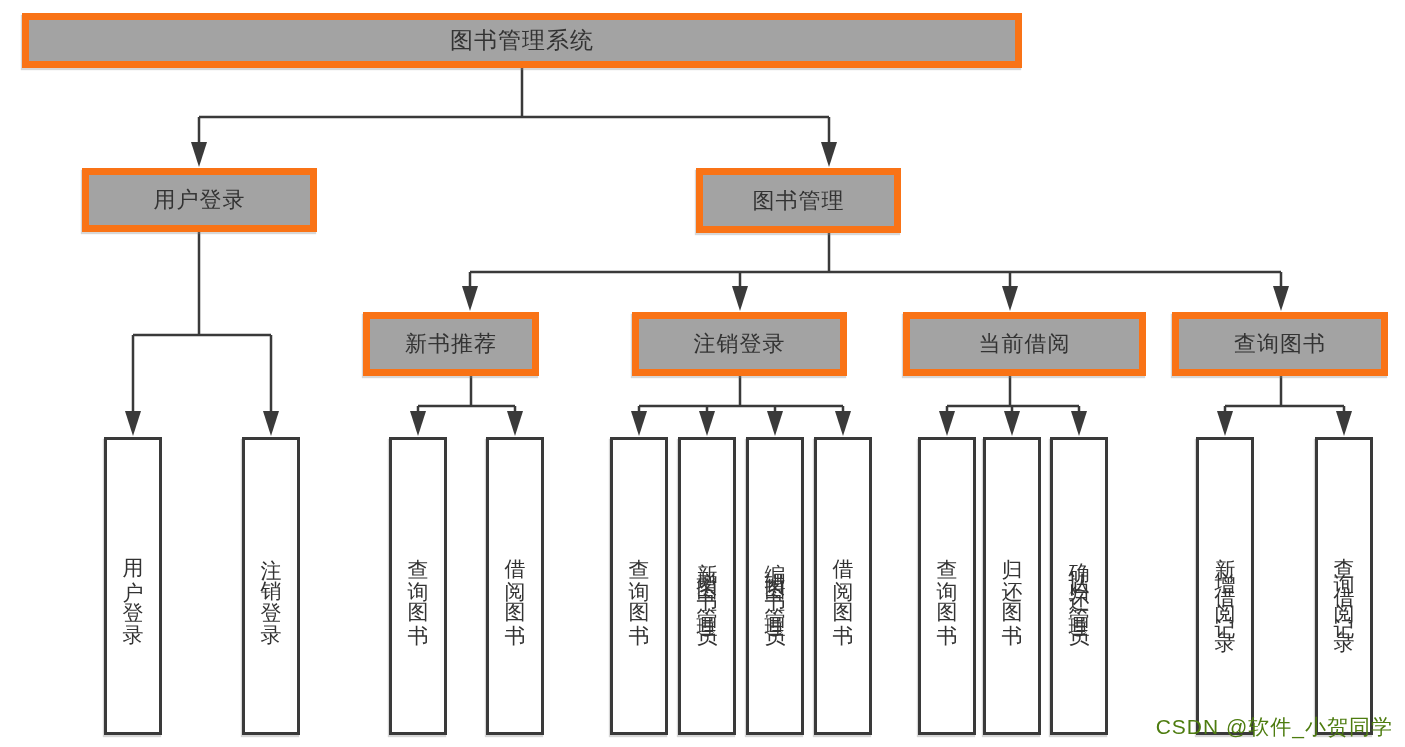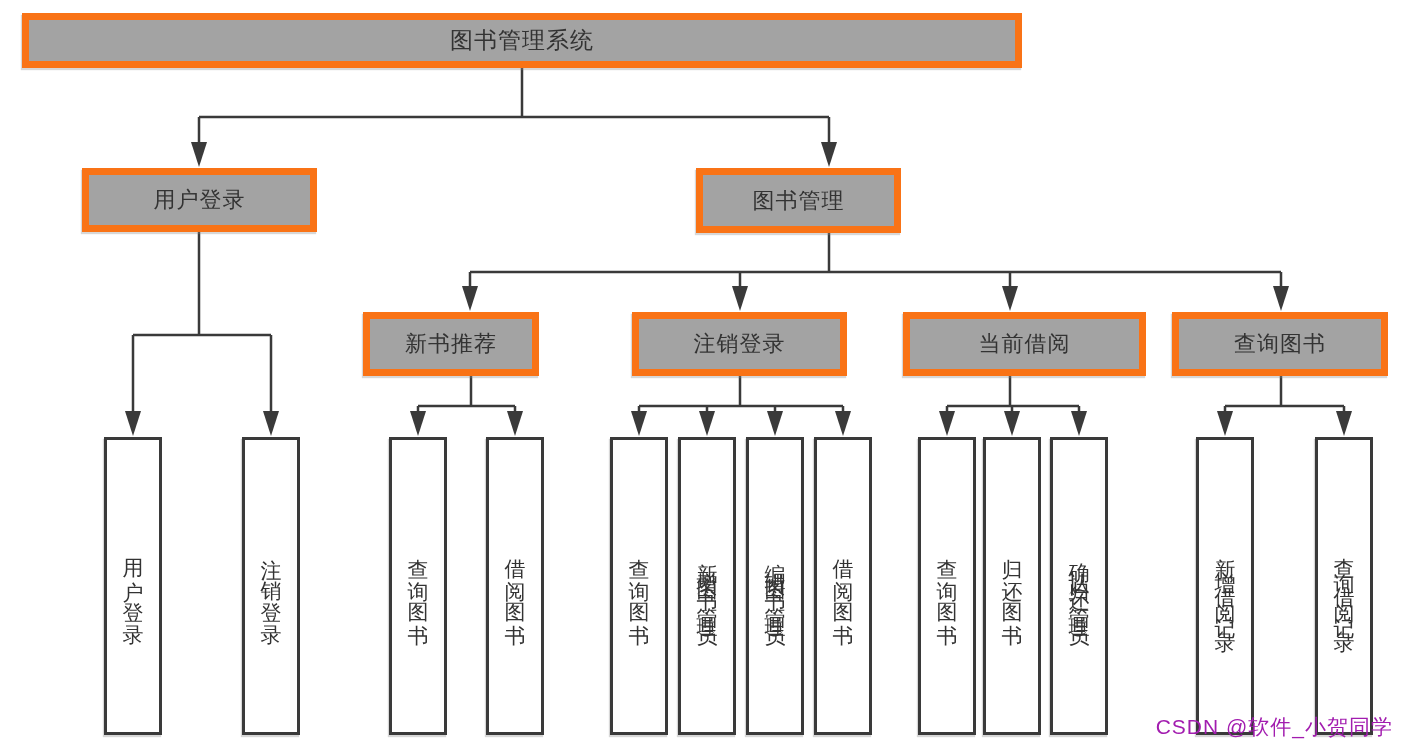--- a/index.html
+++ b/index.html
@@ -57,21 +57,21 @@
     white-space: nowrap;
   }
   .ls-lg { letter-spacing: 22px; }
   .ls-md { letter-spacing: 15px; }
   .ls-sm { letter-spacing: 9px;  }
   .watermark {
     position: absolute;
     right: 12px;
     bottom: 6px;
     font-size: 21px;
-    color: #a21caf;
+    color: #4d7c0f;
     letter-spacing: 1px;
     text-align: right;
   }
 </style>
 </head>
 <body>
 
 <div class="canvas">
 
   <svg class="connectors" width="1405" height="747" viewBox="0 0 1405 747">

